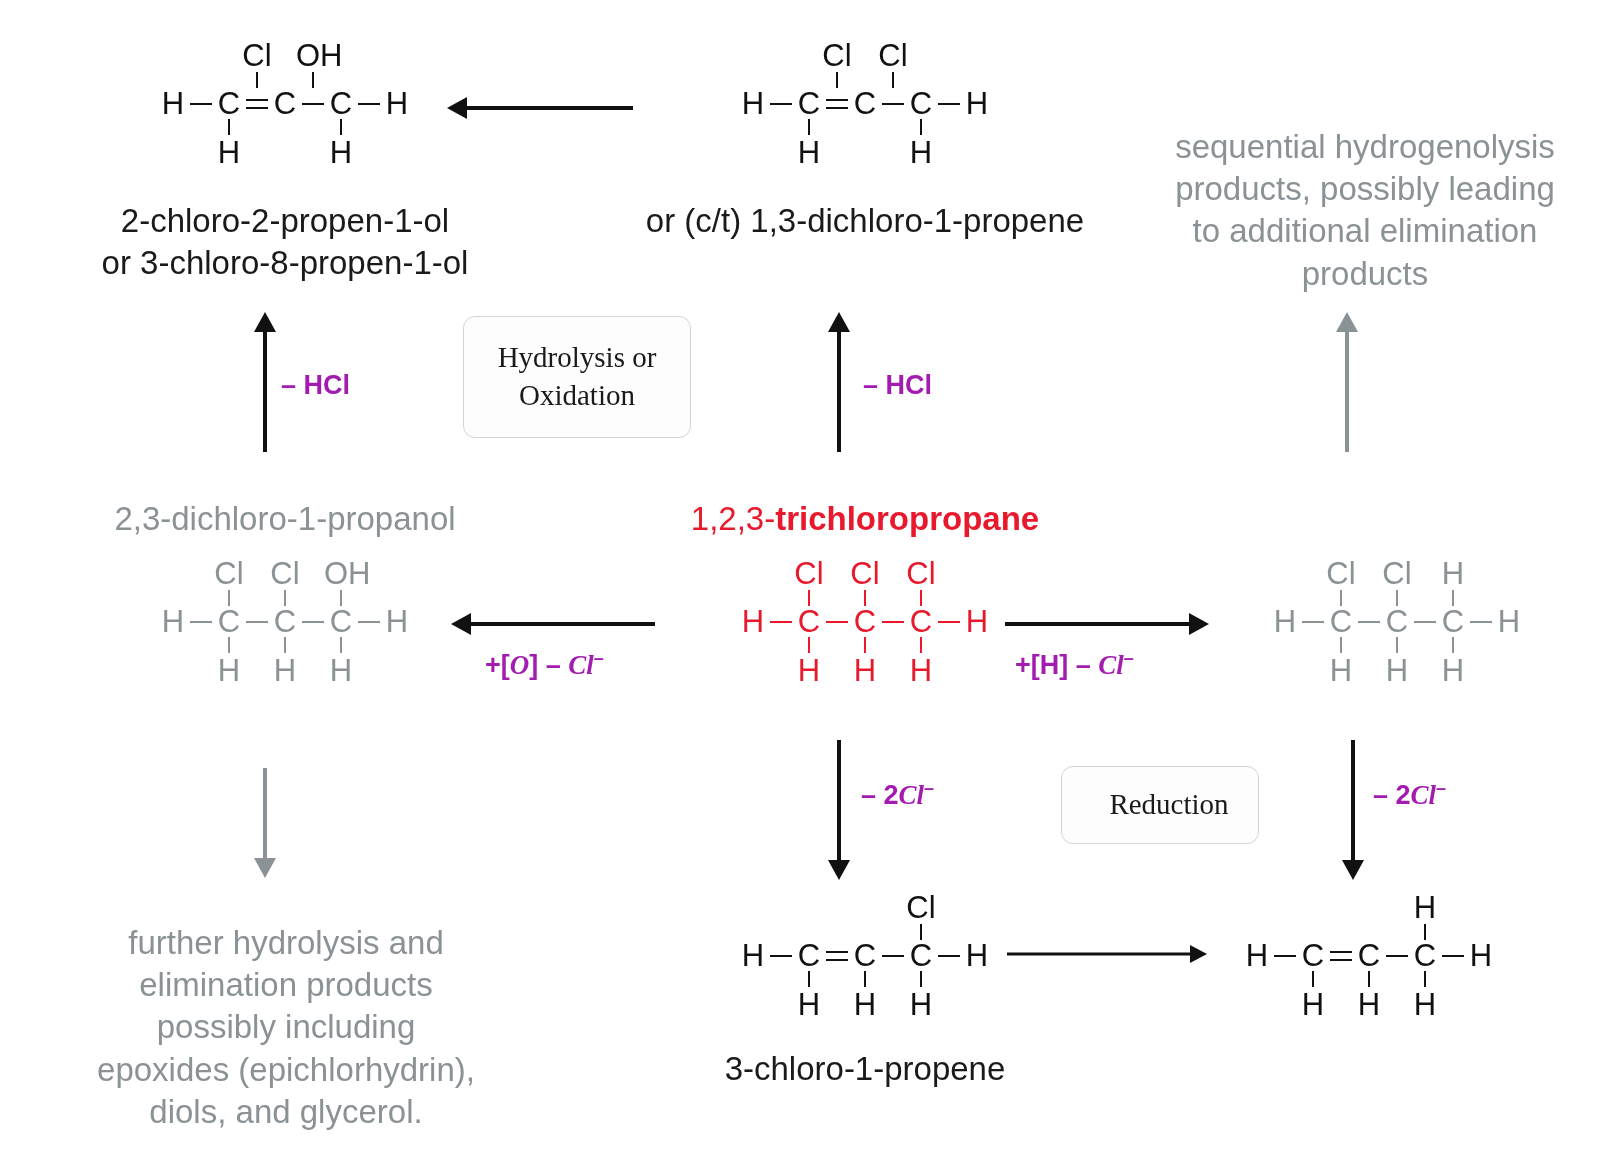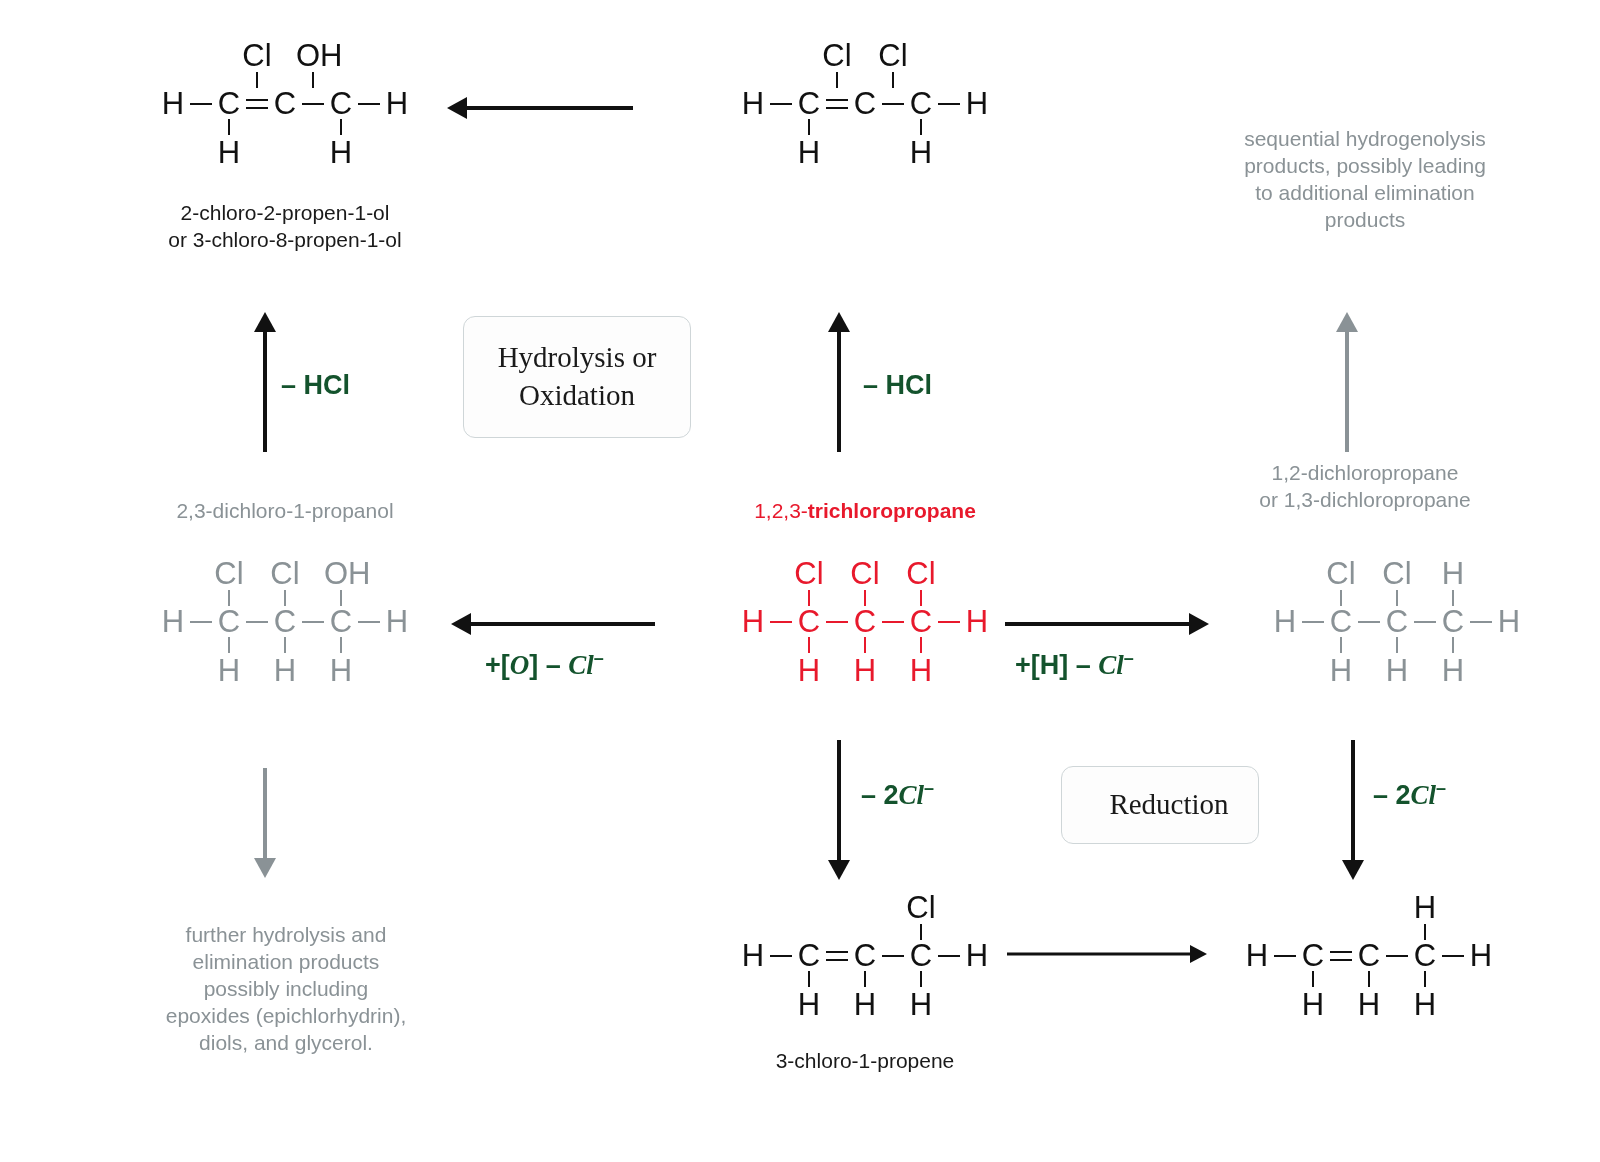--- a/index.html
+++ b/index.html
@@ -72,21 +72,21 @@
     height: 16px;
   }
   .stickrow .slot { width: 34px; display: flex; justify-content: center; }
   .stickrow .gap { width: 22px; }
   .stick { width: 2px; height: 16px; background: currentColor; }
   .stick.hidden { visibility: hidden; }
 
   
   .label {
     position: absolute;
-    font-size: 21px;
+    font-size: 33px;
     line-height: 1.28;
     text-align: center;
     color: #1a1a1a;
   }
   .label.grey { color: #8a9296; }
   .label.red { color: #e8192c; }
   .label .bold { font-weight: bold; }
 
   
   .arrow-v, .arrow-h {
@@ -149,21 +149,21 @@
     text-align: center;
     line-height: 1.3;
     box-sizing: border-box;
     padding: 8px 16px;
   }
 
   .cond {
     position: absolute;
     font-size: 27px;
     font-weight: bold;
-    color: #14532d;
+    color: #a21caf;
     white-space: nowrap;
   }
   .cond .ital {
     font-family: "Liberation Serif", serif;
     font-style: italic;
     font-weight: bold;
   }
 </style>
 </head>
 <body>
@@ -318,20 +318,21 @@
         <span class="gap"></span>
       <span class="slot blank">H</span>
         <span class="gap"></span>
       <span class="slot">H</span>
         <span class="gap"></span>
       <span class="slot blank">H</span>
     </div>
   </div>
 
   <div class="label" style="left:620px; top:200px; width:460px;">
+    <div>or (c/t) 1,3-dichloro-1-propene</div>
   </div>
 
   <div class="label grey" style="left:1150px; top:126px; width:400px; text-align:center;">
     <div style="white-space:pre-line;">sequential hydrogenolysis
 products, possibly leading
 to additional elimination
 products</div>
   </div>
 
   <div class="arrow-v up" style="left:238px; top:312px; width:24px; height:140px;">
@@ -353,24 +354,20 @@
 
   <div class="condbox" style="left:448px; top:316px; width:228px; height:122px; white-space:pre-line;">Hydrolysis or
 Oxidation</div>
 
   <div class="label grey" style="left:60px; top:498px; width:420px;text-align:center;">2,3-dichloro-1-propanol</div>
 
   <div class="label red" style="left:620px; top:498px; width:460px; font-weight:normal;">
     <span>1,2,3-</span><span class="bold">trichloropropane</span>
   </div>
 
-  <div class="label grey" style="left:1150px; top:460px; width:400px;">
-    <div>1,2-dichloropropane</div>
-    <div>or 1,3-dichloropropane</div>
-  </div>
 
   <div class="mol grey" style="left:120px; top:556px; width:300px;">
     <div class="subrow">
       <span class="slot blank">H</span>
         <span class="gap"></span>
       <span class="slot">Cl</span>
         <span class="gap"></span>
       <span class="slot">Cl</span>
         <span class="gap"></span>
       <span class="slot">OH</span>

